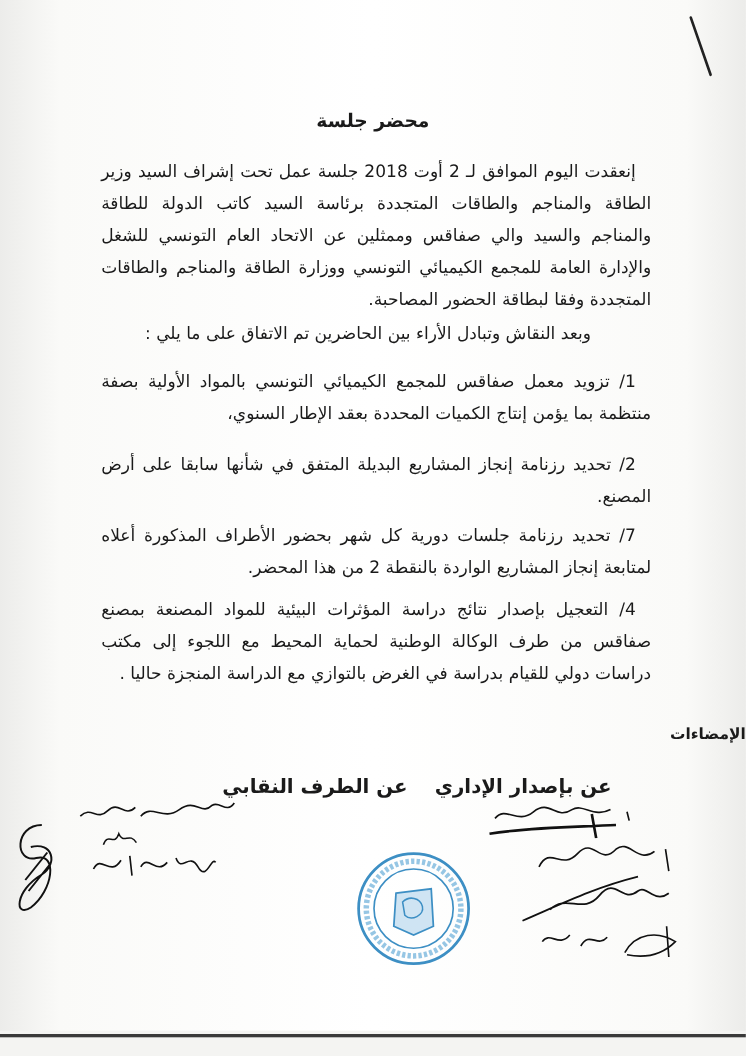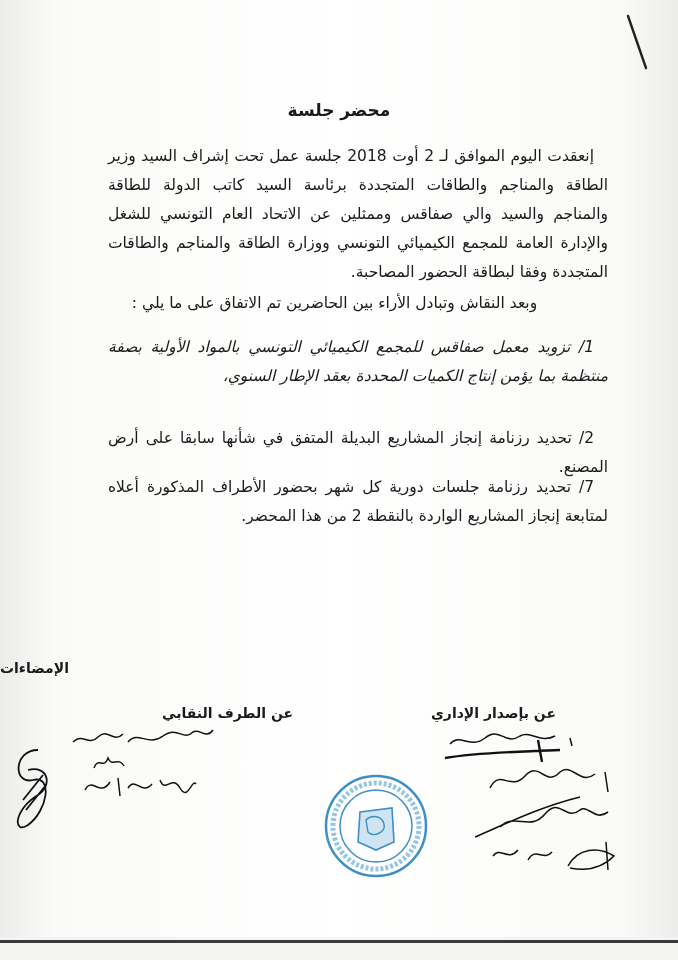--- a/index.html
+++ b/index.html
@@ -17,36 +17,36 @@
   .corner-mark {
     position: absolute; right: 28px; top: 12px;
     width: 26px; height: 60px;
   }
   .title {
     position: absolute; top: 100px; left: 0; width: 678px;
     text-align: center; direction: rtl;
     font-size: 17px; font-weight: bold;
   }
   .doc {
-    position: absolute; left: 108px; width: 500px; direction: rtl; text-align: justify;
+    position: absolute; left: 92px; width: 500px; direction: rtl; text-align: justify;
     font-size: 15.5px; line-height: 29px;
   }
   .intro { top: 142px; text-indent: 14px; }
   .lead { top: 290px; left: 92px; width: 485px; text-align: center; font-size: 15.5px; line-height: 26px; }
-  .item1 { top: 333px; font-style: italic; }
-  .item2 { top: 408px; margin-top: 16px; }
+  .item1 { top: 333px; }
+  .item2 { top: 408px; }
   .item3 { top: 473px; }
   .item4 { top: 540px; }
   .item { text-indent: 14px; }
   .sig-heading {
     position: absolute; top: 660px; left: 0; width: 678px;
-    text-align: left; direction: rtl; font-weight: bold; font-size: 14px;
+    text-align: right; direction: rtl; font-weight: bold; font-size: 14px;
   }
   .party {
-    position: absolute; top: 705px; direction: rtl; font-weight: bold; font-size: 14px;
+    position: absolute; top: 705px; direction: rtl; font-weight: bold; font-size: 18px; margin-left: 40px;
   }
   .party-admin { right: 122px; }
   .party-union { left: 162px; }
   .signature { position: absolute; }
   .stamp {
     position: absolute; left: 322px; top: 772px; width: 108px; height: 108px;
   }
   .bottom-line {
     position: absolute; left: 0; top: 940px; width: 678px; height: 3px;
     background: #3a3a3a;
@@ -63,20 +63,21 @@
 
   <div class="title">محضر جلسة</div>
 
   <div class="doc intro">إنعقدت اليوم الموافق لـ 2 أوت 2018 جلسة عمل تحت إشراف السيد وزير الطاقة والمناجم والطاقات المتجددة برئاسة السيد كاتب الدولة للطاقة والمناجم والسيد والي صفاقس وممثلين عن الاتحاد العام التونسي للشغل والإدارة العامة للمجمع الكيميائي التونسي ووزارة الطاقة والمناجم والطاقات المتجددة وفقا لبطاقة الحضور المصاحبة.</div>
 
   <div class="doc lead">وبعد النقاش وتبادل الأراء بين الحاضرين تم الاتفاق على ما يلي :</div>
 
   <div class="doc item item1">1/ تزويد معمل صفاقس للمجمع الكيميائي التونسي بالمواد الأولية بصفة منتظمة بما يؤمن إنتاج الكميات المحددة بعقد الإطار السنوي،</div>
   <div class="doc item item2">2/ تحديد رزنامة إنجاز المشاريع البديلة المتفق في شأنها سابقا على أرض المصنع.</div>
   <div class="doc item item3">7/ تحديد رزنامة جلسات دورية كل شهر بحضور الأطراف المذكورة أعلاه لمتابعة إنجاز المشاريع الواردة بالنقطة 2 من هذا المحضر.</div>
+  <div class="doc item item4">4/ التعجيل بإصدار نتائج دراسة المؤثرات البيئية للمواد المصنعة بمصنع صفاقس من طرف الوكالة الوطنية لحماية المحيط مع اللجوء إلى مكتب دراسات دولي للقيام بدراسة في الغرض بالتوازي مع الدراسة المنجزة حاليا .</div>
 
   <div class="sig-heading">الإمضاءات</div>
 
   <div class="party party-admin">عن بإصدار الإداري</div>
   <div class="party party-union">عن الطرف النقابي</div>
 
   <svg class="signature" style="left:8px; top:740px; width:50px; height:100px;" viewBox="0 0 50 100">
     <path d="M30 10 C5 10, 5 45, 25 40 C45 35, 40 70, 20 85 C5 95, 5 70, 30 55 C45 45, 40 25, 20 30 M15 60 L35 35 M18 70 L38 45" stroke="#111" stroke-width="1.8" fill="none"></path>
   </svg>
   <svg class="signature" style="left:68px; top:722px; width:150px; height:30px;" viewBox="0 0 150 30">

